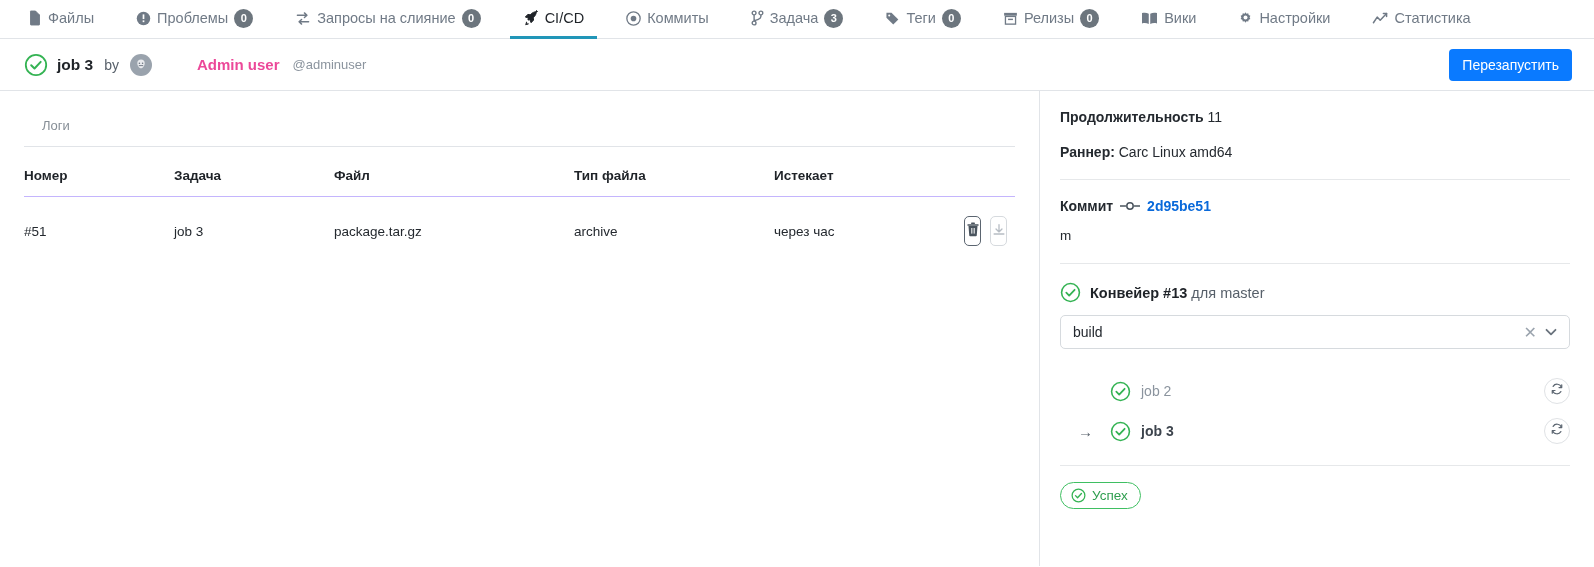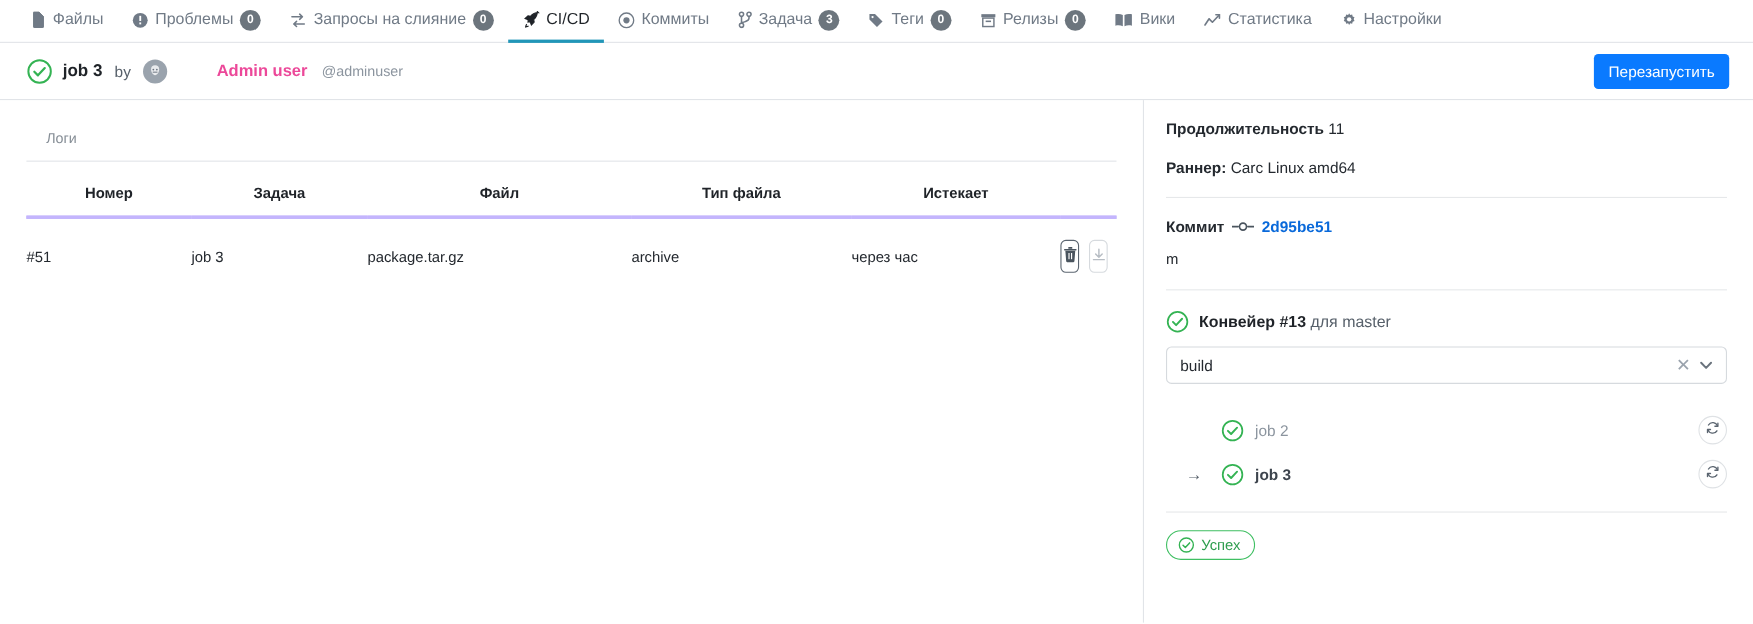--- a/index.html
+++ b/index.html
@@ -13,20 +13,21 @@
   }
 
   
   .topnav {
     height: 39px;
     border-bottom: 1px solid #e1e4e8;
     display: flex;
     align-items: stretch;
     padding-left: 14px;
     background: #fff;
+    gap: 16px;
   }
   .navitem {
     display: flex;
     align-items: center;
     gap: 6px;
     padding: 0 13px;
     font-size: 14.5px;
     color: #707a86;
     cursor: pointer;
     border-bottom: 3px solid transparent;
@@ -99,26 +100,26 @@
     color: #868e96;
     cursor: pointer;
     border-bottom: 3px solid transparent;
     margin-bottom: -1px;
   }
   .tab.active { color: #1f2328; border-bottom-color: #2196b8; }
 
   
   table.art { width: 100%; border-collapse: collapse; table-layout: fixed; }
   table.art th {
-    text-align: center;
+    text-align: left;
     font-size: 13.5px;
     font-weight: 700;
     color: #1f2328;
     padding: 21px 0 13px;
-    border-bottom: 3px solid #c4b5fd;
+    border-bottom: 1px solid #c4b5fd;
   }
   table.art td {
     font-size: 13.5px;
     color: #24292f;
     padding: 19px 0;
     vertical-align: middle;
   }
   .col-num { width: 150px; }
   .col-task { width: 160px; }
   .col-file { width: 240px; }
@@ -295,36 +296,36 @@
       <svg width="17" height="15" viewBox="0 0 18 16">
           <path d="M1 2.2c2.4-.7 5-.6 7.2.6v11c-2.2-1.2-4.8-1.3-7.2-.6z" fill="#707a86"></path>
           <path d="M17 2.2c-2.4-.7-5-.6-7.2.6v11c2.2-1.2 4.8-1.3 7.2-.6z" fill="#707a86"></path>
         </svg>
     </span>
     <span>Вики</span>
   </div>
 
   <div class="navitem">
     <span class="navicon">
+      <svg width="15" height="15" viewBox="0 0 16 16">
+          <path d="M8 1.2l1 1.6 1.9-.4.5 1.9 1.8.7-.8 1.8.8 1.8-1.8.7-.5 1.9-1.9-.4-1 1.6-1-1.6-1.9.4-.5-1.9-1.8-.7.8-1.8-.8-1.8 1.8-.7.5-1.9 1.9.4z" fill="#707a86"></path>
+          <circle cx="8" cy="7" r="2.1" fill="#fff"></circle>
+        </svg>
+    </span>
+    <span>Настройки</span>
+  </div>
+
+  <div class="navitem">
+    <span class="navicon">
       <svg width="16" height="15" viewBox="0 0 16 16">
           <path d="M1 12.5 5 6.5l3.2 3.3L15 2.6" stroke="#707a86" stroke-width="1.6" fill="none" stroke-linecap="round" stroke-linejoin="round"></path>
           <path d="M11.6 2.6H15v3.3" stroke="#707a86" stroke-width="1.6" fill="none" stroke-linecap="round" stroke-linejoin="round"></path>
         </svg>
     </span>
     <span>Статистика</span>
-  </div>
-
-  <div class="navitem">
-    <span class="navicon">
-      <svg width="15" height="15" viewBox="0 0 16 16">
-          <path d="M8 1.2l1 1.6 1.9-.4.5 1.9 1.8.7-.8 1.8.8 1.8-1.8.7-.5 1.9-1.9-.4-1 1.6-1-1.6-1.9.4-.5-1.9-1.8-.7.8-1.8-.8-1.8 1.8-.7.5-1.9 1.9.4z" fill="#707a86"></path>
-          <circle cx="8" cy="7" r="2.1" fill="#fff"></circle>
-        </svg>
-    </span>
-    <span>Настройки</span>
   </div>
 </div>
 
 <div class="jobheader">
   <div class="left">
     <span class="check-circle">
       <svg width="24" height="24" viewBox="0 0 24 24">
           <circle cx="12" cy="12" r="10.2" fill="none" stroke="#34b353" stroke-width="1.8"></circle>
           <path d="M7.2 12.2l3.3 3.3 6.2-6.6" fill="none" stroke="#34b353" stroke-width="2" stroke-linecap="round" stroke-linejoin="round"></path>
         </svg>

